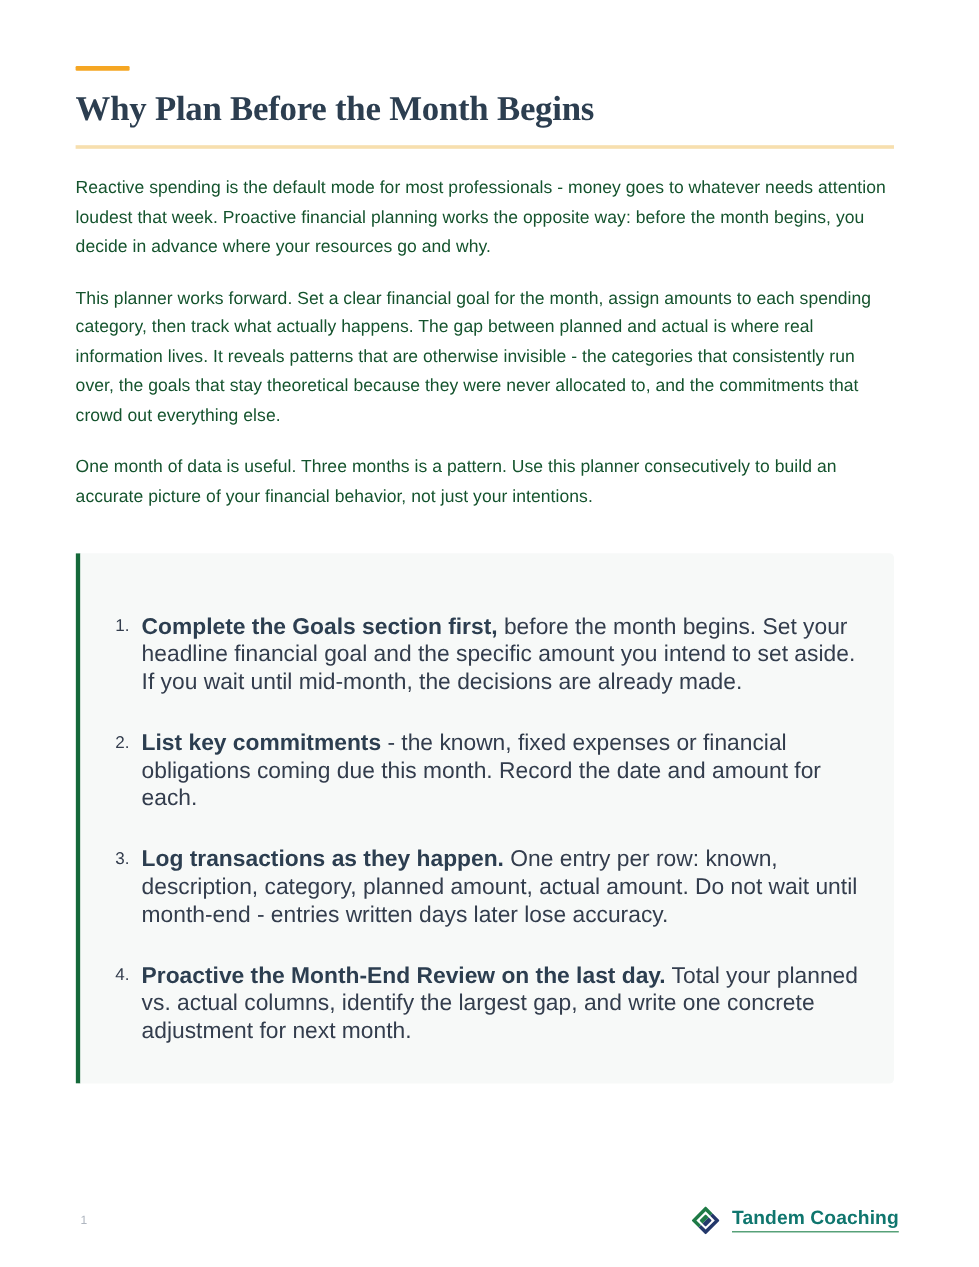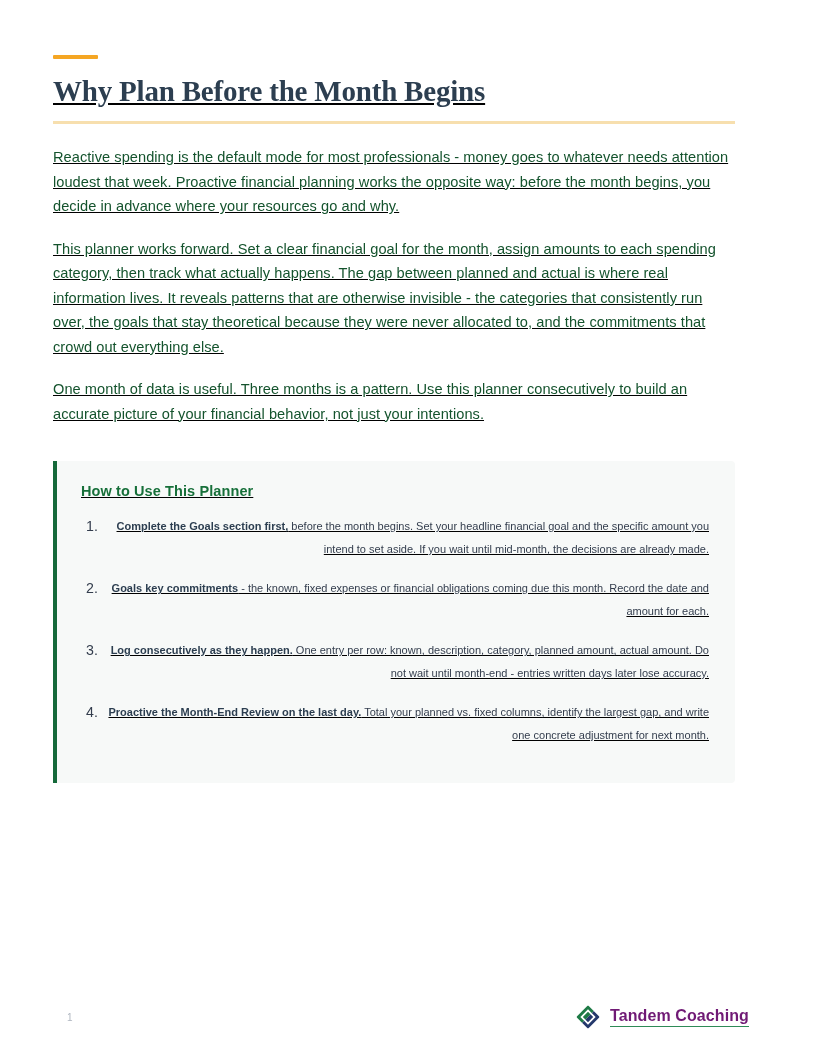--- a/index.html
+++ b/index.html
@@ -16,24 +16,23 @@
     position: relative;
     width: 816px;
     height: 1056px;
     background: #ffffff;
     overflow: hidden;
     box-sizing: border-box;
   }
 
   .content {
     position: absolute;
-    left: 53px;
+    left: 63px;
     top: 0;
     width: 682px;
-    text-decoration: underline;
   }
 
   
   .accent-bar {
     width: 45px;
     height: 4px;
     background: #F5A623;
     margin-top: 55px;
     border-radius: 1px;
   }
@@ -92,26 +91,25 @@
 
   .callout-list {
     margin: 0;
     padding-left: 25px;
     list-style: none;
     counter-reset: steps;
   }
   .callout-item {
     position: relative;
     counter-increment: steps;
-    font-size: 11px;
+    font-size: 19px;
     line-height: 23px;
     color: #333D4D;
-    margin-top: 16px;
+    margin-top: 28px;
     padding-left: 2px;
-    text-align: right;
   }
   .callout-item::before {
     content: counter(steps) ".";
     position: absolute;
     left: -20px;
     top: 0;
     color: #333D4D;
     font-size: 14.2px;
     font-weight: 400;
   }
@@ -142,21 +140,21 @@
     gap: 9px;
   }
   .brand-mark {
     width: 26px;
     height: 26px;
     display: block;
   }
   .brand-name {
     font-size: 16px;
     font-weight: 600;
-    color: #701a75;
+    color: #0f766e;
     letter-spacing: 0.1px;
     border-bottom: 1.5px solid #2E8B57;
     padding-bottom: 1px;
     line-height: 1.1;
   }
 </style>
 </head>
 <body>
 
 <div class="page">
@@ -169,34 +167,33 @@
 
     <div class="title-rule"></div>
 
     <div class="body-copy">
       <p class="para">Reactive spending is the default mode for most professionals - money goes to whatever needs attention loudest that week. Proactive financial planning works the opposite way: before the month begins, you decide in advance where your resources go and why.</p>
       <p class="para">This planner works forward. Set a clear financial goal for the month, assign amounts to each spending category, then track what actually happens. The gap between planned and actual is where real information lives. It reveals patterns that are otherwise invisible - the categories that consistently run over, the goals that stay theoretical because they were never allocated to, and the commitments that crowd out everything else.</p>
       <p class="para">One month of data is useful. Three months is a pattern. Use this planner consecutively to build an accurate picture of your financial behavior, not just your intentions.</p>
     </div>
 
     <div class="callout">
-      <div class="callout-heading">How to Use This Planner</div>
 
       <ol class="callout-list">
         <li class="callout-item">
           <span class="lead">Complete the Goals section first,</span><span> before the month begins. Set your headline financial goal and the specific amount you intend to set aside. If you wait until mid-month, the decisions are already made.</span>
         </li>
         <li class="callout-item">
-          <span class="lead">Goals key commitments</span><span> - the known, fixed expenses or financial obligations coming due this month. Record the date and amount for each.</span>
-        </li>
-        <li class="callout-item">
-          <span class="lead">Log consecutively as they happen.</span><span> One entry per row: known, description, category, planned amount, actual amount. Do not wait until month-end - entries written days later lose accuracy.</span>
-        </li>
-        <li class="callout-item">
-          <span class="lead">Proactive the Month-End Review on the last day.</span><span> Total your planned vs. fixed columns, identify the largest gap, and write one concrete adjustment for next month.</span>
+          <span class="lead">List key commitments</span><span> - the known, fixed expenses or financial obligations coming due this month. Record the date and amount for each.</span>
+        </li>
+        <li class="callout-item">
+          <span class="lead">Log transactions as they happen.</span><span> One entry per row: known, description, category, planned amount, actual amount. Do not wait until month-end - entries written days later lose accuracy.</span>
+        </li>
+        <li class="callout-item">
+          <span class="lead">Proactive the Month-End Review on the last day.</span><span> Total your planned vs. actual columns, identify the largest gap, and write one concrete adjustment for next month.</span>
         </li>
       </ol>
     </div>
 
   </div>
 
   <div class="footer">
     <span class="page-number">1</span>
 
     <div class="brand">

